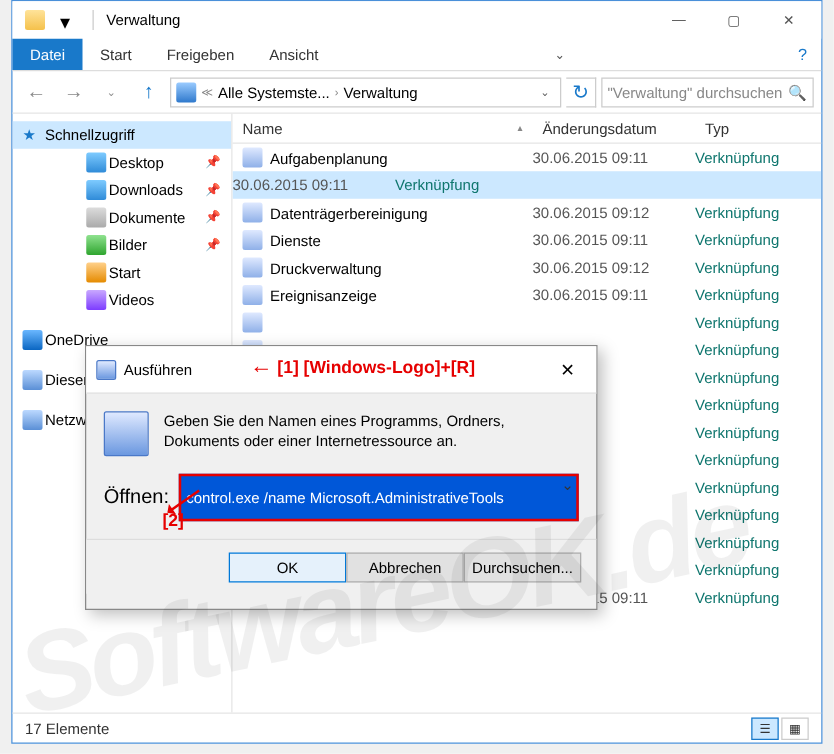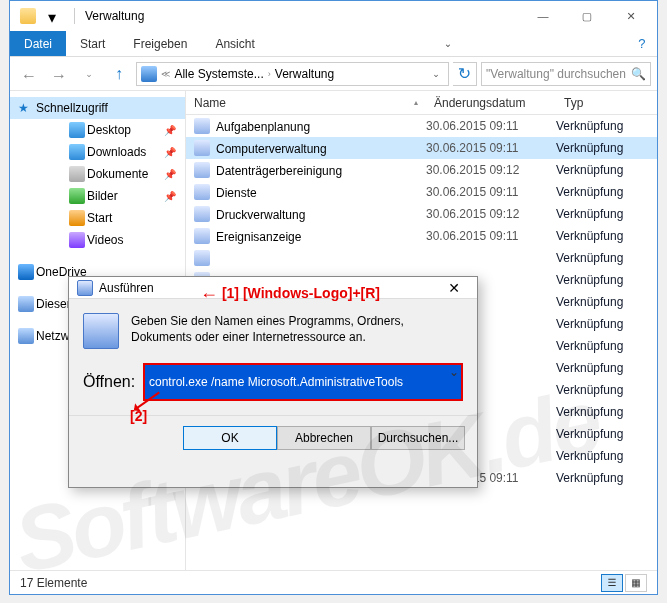--- a/index.html
+++ b/index.html
@@ -47,31 +47,31 @@
 .col-name { width:240px; display:flex; align-items:center; gap:6px; }
 .col-date { width:130px; }
 .col-type { flex:1; }
 .sort-arrow { font-size:8px; color:#888; margin-left:auto; }
 
 .filelist { flex:1; overflow:hidden; }
 .file-row { height:22px; display:flex; align-items:center; font-size:12px; }
 .file-row.sel { background:#cce8ff; }
 .file-row .fc-name { width:240px; padding-left:8px; display:flex; align-items:flex-end; gap:6px; }
 .file-row .fc-date { width:130px; color:#555; }
-.file-row .fc-type { flex:1; color:#0f172a; }
+.file-row .fc-type { flex:1; color:#0f766e; }
 .file-row .fic { width:16px; height:16px; display:inline-block; flex-shrink:0; }
 
 .statusbar { height:24px; border-top:1px solid #e5e5e5; display:flex; align-items:center; padding:0 10px; font-size:12px; color:#333; }
 .statusbar .view-icons { margin-left:auto; display:flex; gap:2px; }
 .statusbar .vicon { width:22px; height:18px; border:1px solid #ccc; display:flex;align-items:center;justify-content:center; font-size:10px; }
 .statusbar .vicon.active { background:#cce8ff; border-color:#1979ca; }
 
 
 .run-dialog { position:absolute; left:68px; top:276px; width:410px; height:212px; background:#f0f0f0; border:1px solid #888; box-shadow: 4px 4px 12px rgba(0,0,0,.25); }
-.run-dialog .dlg-title { height:22px; background:#fff; display:flex; align-items:center; padding:0 8px; font-size:12px; border-bottom:1px solid #ddd; }
+.run-dialog .dlg-title { height:38px; background:#fff; display:flex; align-items:center; padding:0 8px; font-size:12px; border-bottom:1px solid #ddd; }
 .run-dialog .dlg-close { margin-left:auto; width:30px; text-align:center; font-size:14px; }
 .run-body { padding:14px 14px 8px 14px; display:flex; gap:12px; }
 .run-icon { width:36px; height:36px; flex-shrink:0; }
 .run-text { font-size:12px; line-height:1.35; }
 .run-input-row { display:flex; align-items:center; padding: 6px 14px 14px 14px; gap:8px; }
 .run-label { font-size:16px; width:52px; }
 .run-input-wrap { flex:1; position:relative; }
 .run-input { width:100%; height:38px; border:2px solid #e60000; font-size:12px; padding:0 18px 0 4px; background:#0057d8; color:#fff; }
 .run-input-wrap::after { content:"⌄"; position:absolute; right:4px; top:2px; font-size:12px; color:#333; }
 .run-buttons { height:44px; background:#f0f0f0; border-top:1px solid #ddd; display:flex; align-items:center; justify-content:flex-end; padding:0 12px; gap:0; }
@@ -212,24 +212,20 @@
       <div class="filelist" id="filelist">
           <div class="file-row">
             <div class="fc-name">
               <span class="fic iblk i-link"></span>
               <span>Aufgabenplanung</span>
             </div>
             <div class="fc-date">30.06.2015 09:11</div>
             <div class="fc-type">Verknüpfung</div>
           </div>
           <div class="file-row sel">
-            <div class="fc-name">
-              <span class="fic iblk i-link"></span>
-              <span>Computerverwaltung</span>
-            </div>
             <div class="fc-date">30.06.2015 09:11</div>
             <div class="fc-type">Verknüpfung</div>
           </div>
           <div class="file-row">
             <div class="fc-name">
               <span class="fic iblk i-link"></span>
               <span>Datenträgerbereinigung</span>
             </div>
             <div class="fc-date">30.06.2015 09:12</div>
             <div class="fc-type">Verknüpfung</div>

